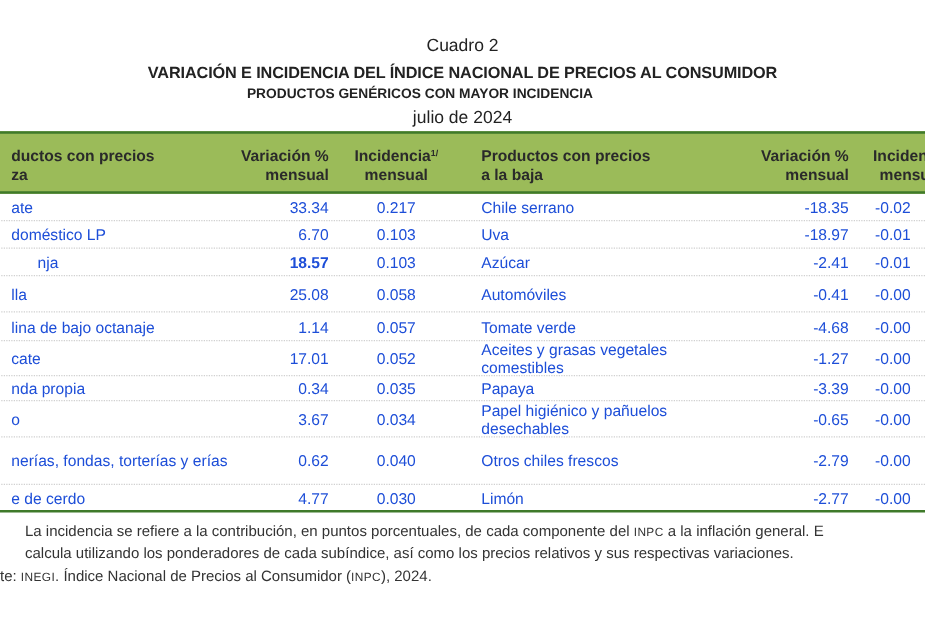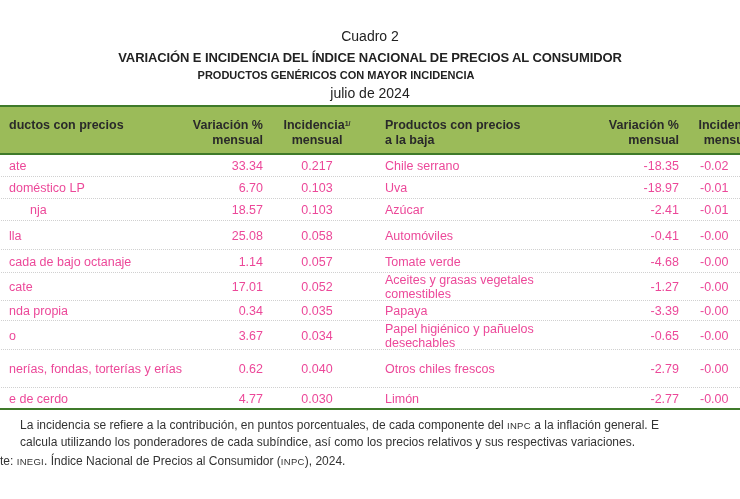--- a/index.html
+++ b/index.html
@@ -20,21 +20,21 @@
     box-sizing: border-box;
   }
   .th { position: absolute; font-size: 12.5px; font-weight: bold; color: #2a2a2a; line-height: 15px; top: 11px; }
   .th.left { text-align: left; }
   .th.right { text-align: right; }
   .th.center { text-align: center; }
   .th sup { font-size: 7px; vertical-align: top; position: relative; top: -2px; }
 
   .row { position: absolute; left: 0; width: 820px; border-bottom: 1px dotted #d0d0d0; box-sizing: border-box; }
   .row.last { border-bottom: 2px solid #3f7a2a; }
-  .cell { position: absolute; font-size: 12.5px; color: #ec4899; line-height: 14px; }
+  .cell { position: absolute; font-size: 12.5px; color: #1d4ed8; line-height: 14px; }
   .cell.wrap { white-space: normal; }
   .cell.num { text-align: right; }
   .cell.cen { text-align: center; }
 
   .notes { position: absolute; left: 0; top: 417px; width: 740px; font-size: 12px; color: #333; line-height: 17px; }
   .note-line { position: absolute; white-space: nowrap; }
   .sc { font-size: 9.5px; letter-spacing: 0.3px; }
 </style>
 </head>
 <body>
@@ -43,20 +43,21 @@
   <div class="t-cuadro">Cuadro 2</div>
   <div class="t-main">VARIACIÓN E INCIDENCIA DEL ÍNDICE NACIONAL DE PRECIOS AL CONSUMIDOR</div>
   <div class="t-sub">PRODUCTOS GENÉRICOS CON MAYOR INCIDENCIA</div>
   <div class="t-date">julio de 2024</div>
 </div>
 
 <div class="table">
   <div class="thead">
     <div class="th left" style="left:49px;width:170px;">
       <div>ductos con precios</div>
+      <div>za</div>
     </div>
     <div class="th right" style="left:210px;width:93px;">
       <div>Variación %</div>
       <div>mensual</div>
     </div>
     <div class="th center" style="left:312px;width:90px;">
       <div><span>Incidencia</span><sup>1/</sup></div>
       <div>mensual</div>
     </div>
     <div class="th left" style="left:425px;width:180px;">
@@ -85,36 +86,36 @@
       <div class="row" style="top: 72px; height: 22px;">
         <div class="cell wrap" style="left: 49px; width: 175px; top: 4px;">doméstico LP</div>
         <div class="cell num" style="left: 210px; width: 93px; top: 4px;">6.70</div>
         <div class="cell cen" style="left: 312px; width: 90px; top: 4px;">0.103</div>
         <div class="cell wrap" style="left: 425px; width: 160px; top: 4px;">Uva</div>
         <div class="cell num" style="left: 620px; width: 99px; top: 4px;">-18.97</div>
         <div class="cell" style="left: 740px; width: 60px; top: 4px;">-0.01</div>
       </div>
       <div class="row" style="top: 94px; height: 22px;">
         <div class="cell wrap" style="left: 49px; width: 175px; top: 4px; padding-left: 21px;">nja</div>
-        <div class="cell num" style="left: 210px; width: 93px; top: 4px;">18.57</div>
+        <div class="cell num" style="left: 210px; width: 93px; top: 4px; font-weight: bold;">18.57</div>
         <div class="cell cen" style="left: 312px; width: 90px; top: 4px;">0.103</div>
         <div class="cell wrap" style="left: 425px; width: 160px; top: 4px;">Azúcar</div>
         <div class="cell num" style="left: 620px; width: 99px; top: 4px;">-2.41</div>
         <div class="cell" style="left: 740px; width: 60px; top: 4px;">-0.01</div>
       </div>
       <div class="row" style="top: 116px; height: 29px;">
         <div class="cell wrap" style="left: 49px; width: 175px; top: 8px;">lla</div>
         <div class="cell num" style="left: 210px; width: 93px; top: 8px;">25.08</div>
         <div class="cell cen" style="left: 312px; width: 90px; top: 8px;">0.058</div>
         <div class="cell wrap" style="left: 425px; width: 160px; top: 8px;">Automóviles</div>
         <div class="cell num" style="left: 620px; width: 99px; top: 8px;">-0.41</div>
         <div class="cell" style="left: 740px; width: 60px; top: 8px;">-0.00</div>
       </div>
       <div class="row" style="top: 145px; height: 23px;">
-        <div class="cell wrap" style="left: 49px; width: 175px; top: 5px;">cada de bajo octanaje</div>
+        <div class="cell wrap" style="left: 49px; width: 175px; top: 5px;">lina de bajo octanaje</div>
         <div class="cell num" style="left: 210px; width: 93px; top: 5px;">1.14</div>
         <div class="cell cen" style="left: 312px; width: 90px; top: 5px;">0.057</div>
         <div class="cell wrap" style="left: 425px; width: 160px; top: 5px;">Tomate verde</div>
         <div class="cell num" style="left: 620px; width: 99px; top: 5px;">-4.68</div>
         <div class="cell" style="left: 740px; width: 60px; top: 5px;">-0.00</div>
       </div>
       <div class="row" style="top: 168px; height: 28px;">
         <div class="cell wrap" style="left: 49px; width: 175px; top: 7px;">cate</div>
         <div class="cell num" style="left: 210px; width: 93px; top: 7px;">17.01</div>
         <div class="cell cen" style="left: 312px; width: 90px; top: 7px;">0.052</div>

